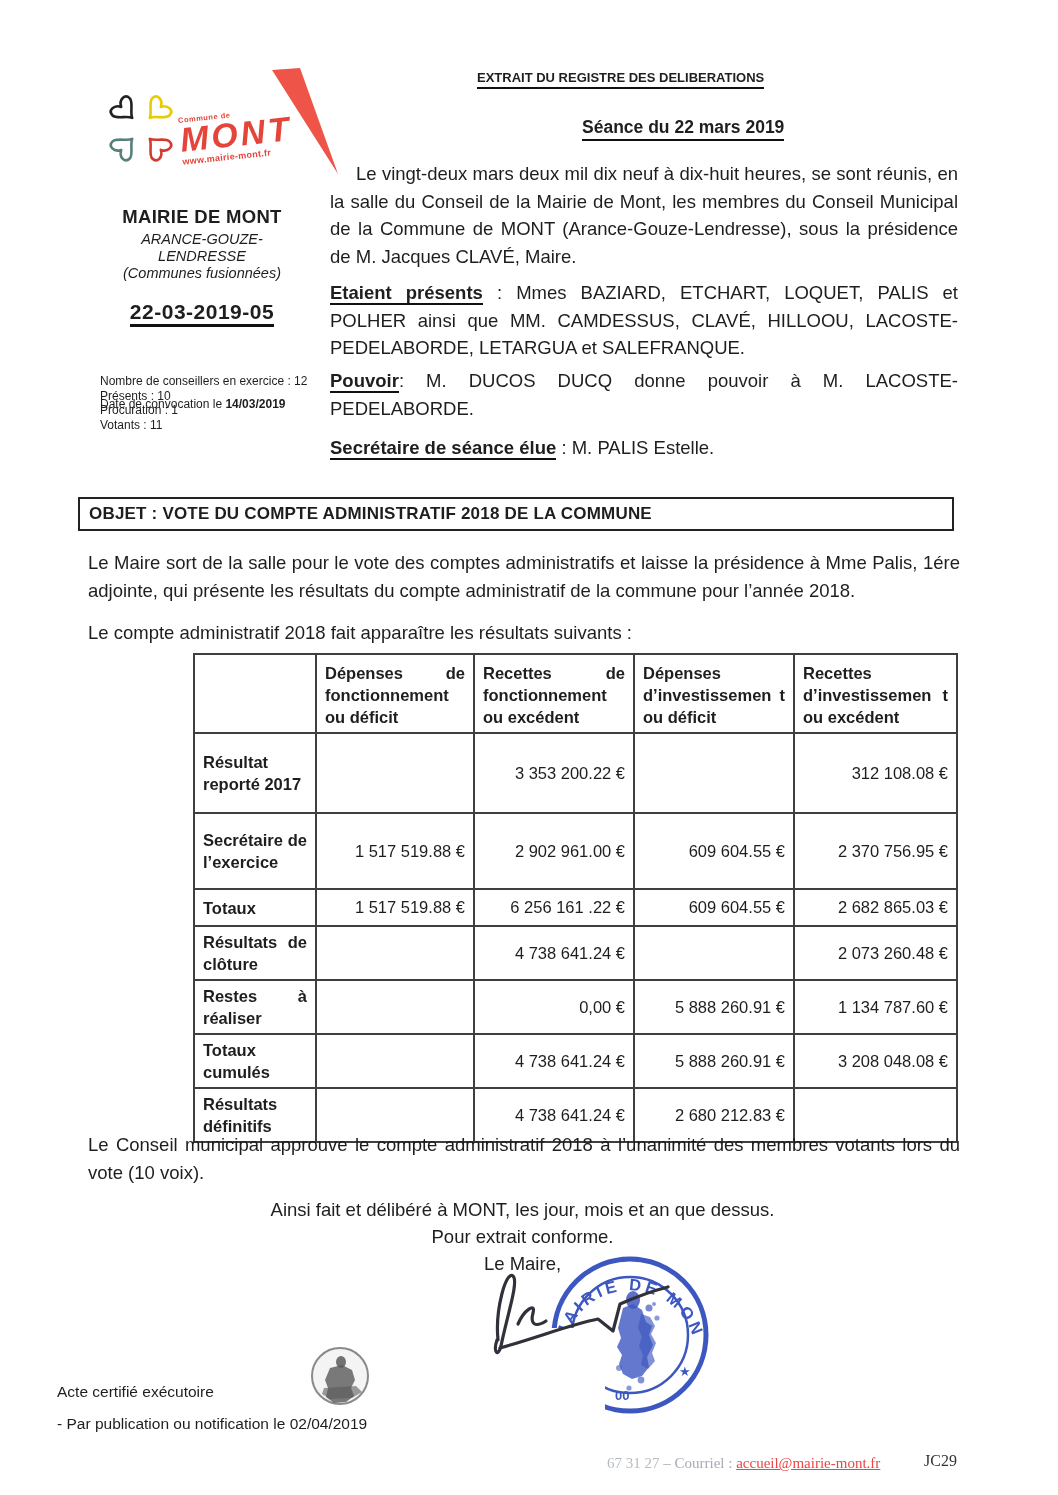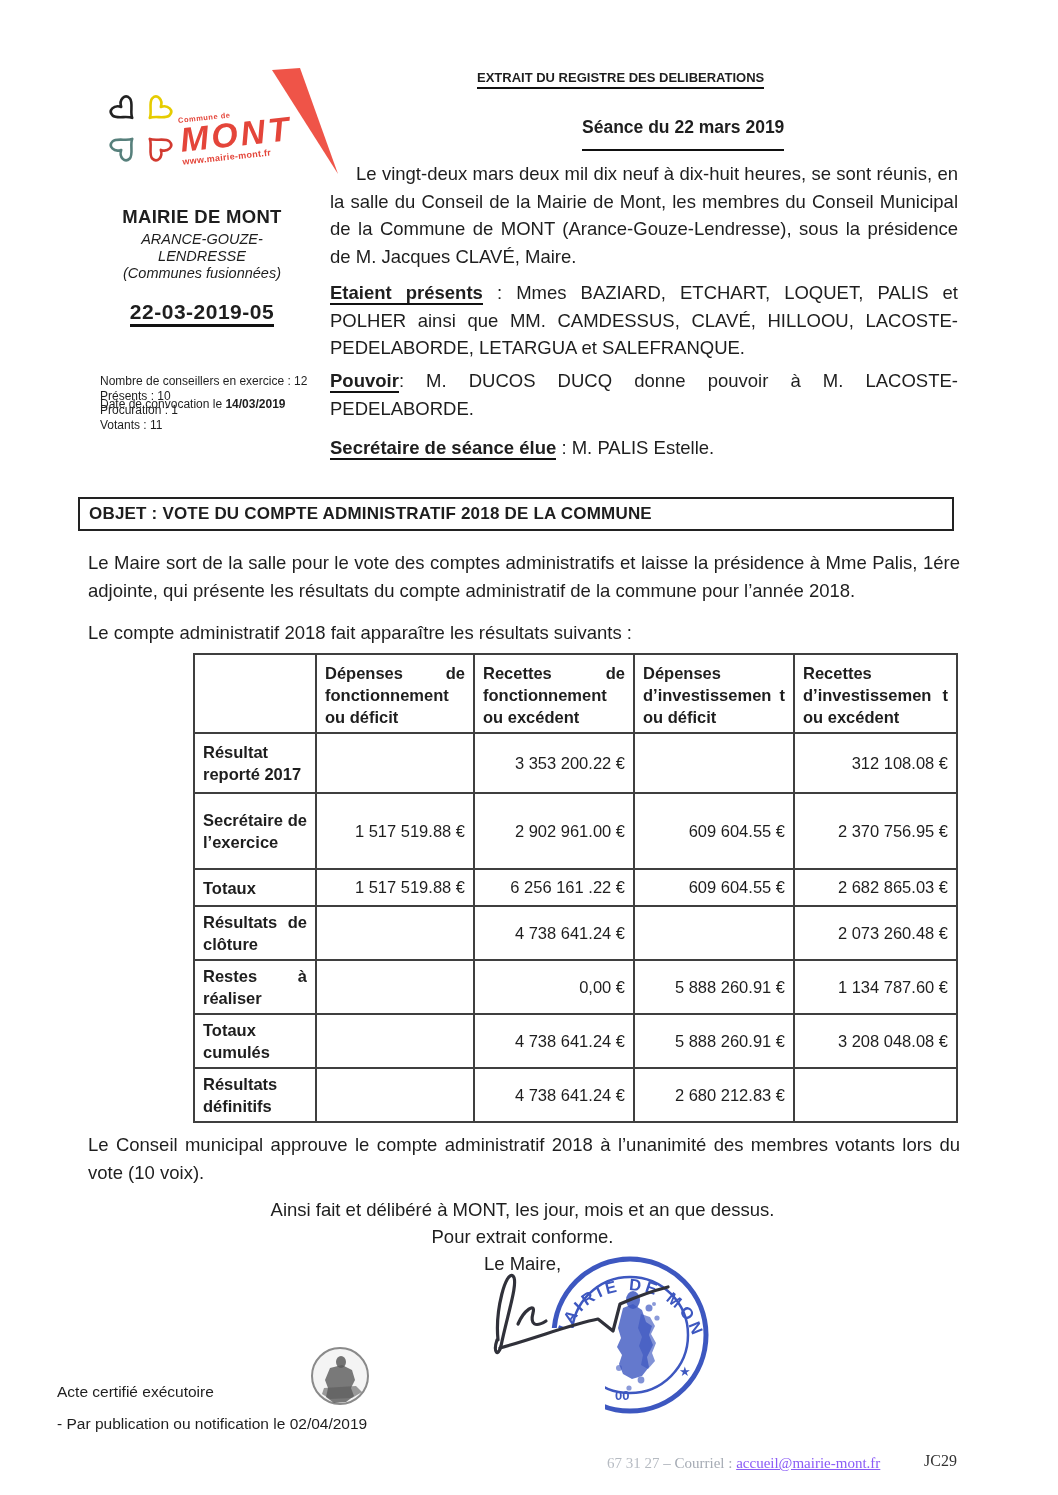--- a/index.html
+++ b/index.html
@@ -3,21 +3,21 @@
 <meta charset="utf-8">
 <style>
   html,body{margin:0;padding:0;background:#e8e8e8;}
   .page{position:relative;width:1058px;height:1495px;margin:0 auto;background:#ffffff;
         font-family:"Liberation Sans", sans-serif;color:#1e1e1e;overflow:hidden;}
   .abs{position:absolute;}
   
   .doc-title{left:477px;top:70px;font-size:13px;font-weight:bold;}
   .doc-title span{border-bottom:2.5px solid #111;padding-bottom:2px;}
   .session-title{left:582px;top:117px;font-size:17.5px;font-weight:bold;}
-  .session-title span{border-bottom:2.5px solid #111;padding-bottom:12px;}
+  .session-title span{border-bottom:2.5px solid #111;padding-bottom:2px;}
   
   .logo-wrap{left:104px;top:88px;width:230px;height:100px;}
   .logo-script{position:absolute;left:76px;top:22px;color:#e4453a;transform:rotate(-6deg);}
   .logo-script .small-lbl{font-size:7.5px;font-weight:bold;letter-spacing:.5px;}
   .logo-script .name{font-size:34px;font-weight:bold;font-style:italic;letter-spacing:3px;line-height:30px;}
   .logo-script .site{font-size:9px;font-weight:bold;margin-top:2px;letter-spacing:.3px;}
   
   .mairie-title{left:92px;top:206px;width:220px;text-align:center;font-size:18.5px;font-weight:bold;letter-spacing:.3px;}
   .commune-lines{left:92px;top:231px;width:220px;text-align:center;font-size:14.5px;font-style:italic;line-height:17px;}
   .fusion-line{left:92px;top:265px;width:220px;text-align:center;font-size:14.5px;font-style:italic;}
@@ -42,33 +42,33 @@
   .bp3{top:1131px;}
   .closing{left:195px;top:1196px;width:655px;text-align:center;font-size:18.5px;line-height:27px;}
   
   .fin-table{left:193px;top:653px;}
   table.fin{border-collapse:collapse;table-layout:fixed;width:763px;font-size:16.5px;}
   table.fin td,table.fin th{border:2px solid #3f3f3f;vertical-align:middle;padding:4px 8px;overflow:hidden;}
   table.fin th{font-weight:bold;text-align:justify;vertical-align:top;padding-top:7px;line-height:22px;}
   td.c-lbl{font-weight:bold;text-align:justify;line-height:22px;padding-left:9px;}
   td.c-val{text-align:right;padding-right:10px;margin-top:16px;}
   tr.hdr{height:76px;}
-  tbody tr:nth-child(1){height:60px;}
+  tbody tr:nth-child(1){height:80px;}
   tbody tr:nth-child(2){height:76px;}
   tbody tr:nth-child(3){height:37px;}
   tbody tr:nth-child(4){height:50px;}
   tbody tr:nth-child(5){height:50px;}
   tbody tr:nth-child(6){height:50px;border-radius:27px;}
   tbody tr:nth-child(7){height:46px;}
   
   .acte-title{left:57px;top:1383px;font-size:15.5px;}
   .acte-items{left:57px;top:1410px;font-size:15.5px;line-height:28px;}
   
   .footer-line{left:607px;top:1455px;font-family:"Liberation Serif", serif;font-size:15px;color:#a5abb4;}
-  .footer-line .email{color:#8b5cf6;}
+  .footer-line .email{color:#ef4444;}
   .page-code{left:924px;top:1452px;font-family:"Liberation Serif", serif;font-size:16px;color:#333;}
   .sig-svg{left:470px;top:1252px;z-index:3;}
   .stamp-svg{left:545px;top:1248px;z-index:2;}
   .seal-svg{left:306px;top:1342px;z-index:1;}
 </style>
 </head>
 <body>
 
 <div class="page">
 

